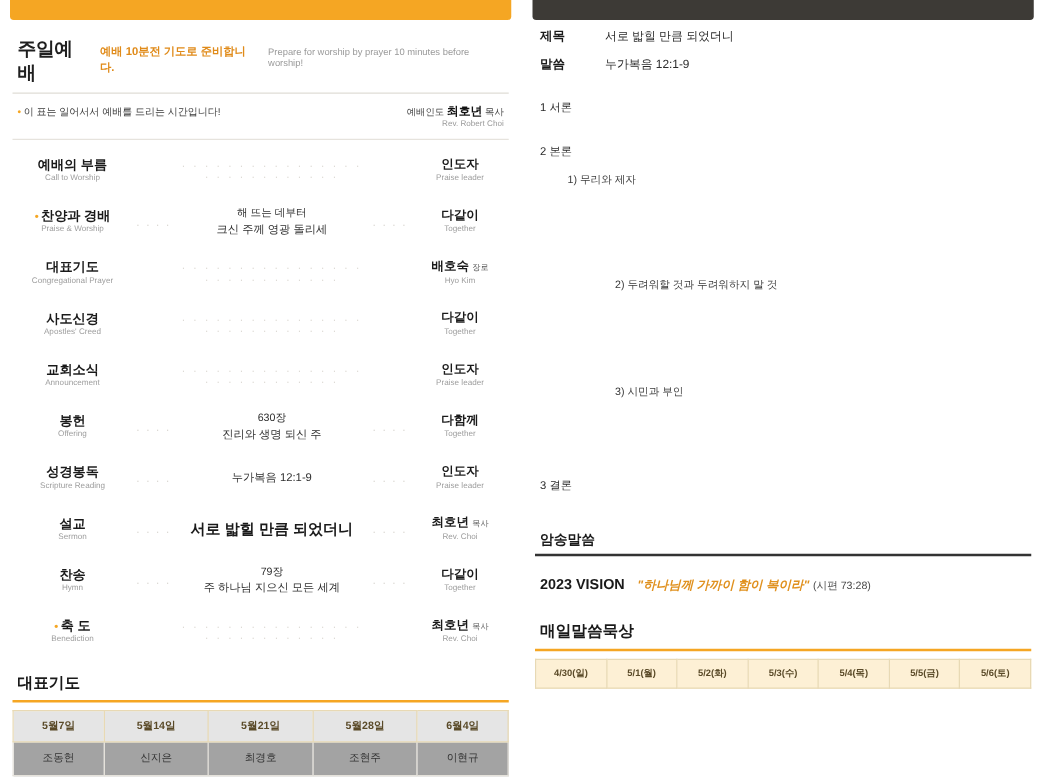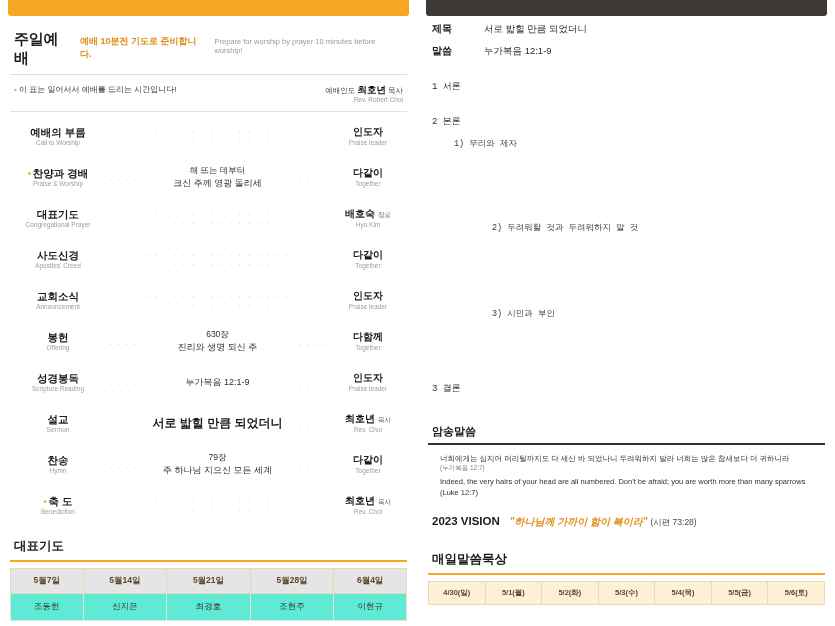--- a/index.html
+++ b/index.html
@@ -76,37 +76,37 @@
     margin-top: 6px;
   }
   .grid-table { width: 100%; border-collapse: collapse; margin-top: 6px; }
   .grid-table th {
     background: #e5e5e5; border: 1px solid #e8d9b4;
     font-size: 8.5px; font-weight: bold; color: #5a4a28;
     padding: 6px 2px; text-align: center;
   }
   .grid-table td {
     border: 1px solid #e5e2db; font-size: 8.5px; color: #333;
-    padding: 7px 2px; text-align: center; background: #5eead4;
+    padding: 7px 2px; text-align: center; background: #a3a3a3;
   }
 
   
   .r-title-row {
     display: flex; align-items: baseline; justify-content: space-between;
     padding: 14px 4px 6px 4px;
     border-bottom: 1px solid #e0ddd6;
   }
   .r-title { font-size: 14px; font-weight: bold; color: #1f1f1f; }
   .r-date { font-size: 8.5px; color: #c89a3e; }
 
   .kv-row { display: flex; align-items: baseline; padding: 6px 4px 2px 4px; }
   .kv-key { width: 52px; font-size: 10px; font-weight: bold; color: #1a1a1a; }
   .kv-val { font-size: 9.5px; color: #2b2b2b; }
 
-  .outline { padding: 6px 4px 0 4px; font-family: Liberation Mono, monospace; }
+  .outline { padding: 6px 4px 0 4px; }
   .ol-h { font-size: 9px; color: #2b2b2b; margin: 10px 0 0 0; }
   .ol-s { font-size: 8.5px; color: #3a3a3a; margin: 0; }
   .ind1 { margin-left: 22px; }
   .ind2 { margin-left: 60px; }
 
   .r-sec-head {
     font-size: 11px; font-weight: bold; color: #1a1a1a;
     padding: 5px 4px 4px 4px;
     border-bottom: 2px solid #333;
     margin-top: 10px;
@@ -374,25 +374,20 @@
       <div class="outline">
         <p class="ol-h" style="margin-top:14px">1 서론</p>
         <p class="ol-h" style="margin-top:22px">2 본론</p>
         <p class="ol-s ind1" style="margin-top:10px">1)  무리와 제자</p>
         <p class="ol-s ind2" style="margin-top:72px">2)  두려워할 것과 두려워하지 말 것</p>
         <p class="ol-s ind2" style="margin-top:74px">3)  시민과 부인</p>
         <p class="ol-h" style="margin-top:62px">3 결론</p>
       </div>
 
       <div class="r-sec-head" style="margin-top:24px">암송말씀</div>
-      <div class="memverse">
-        <div class="mv-ko">너희에게는 심지어 머리털까지도 다 세신 바 되었나니 두려워하지 말라 너희는 많은 참새보다 더 귀하니라</div>
-        <div class="mv-ref">(누가복음 12:7)</div>
-        <div class="mv-en">Indeed, the very hairs of your head are all numbered. Don't be afraid; you are worth more than many sparrows (Luke 12:7)</div>
-      </div>
 
       <div class="vision-row">
         <span class="vision-label">2023 VISION</span>
         <span class="vision-text"><span>"하나님께 가까이 함이 복이라"</span> <span class="vision-ref">(시편 73:28)</span></span>
       </div>
 
       <div class="r-sec-head2">매일말씀묵상</div>
       <table class="daily-table">
         <thead>
           <tr>

